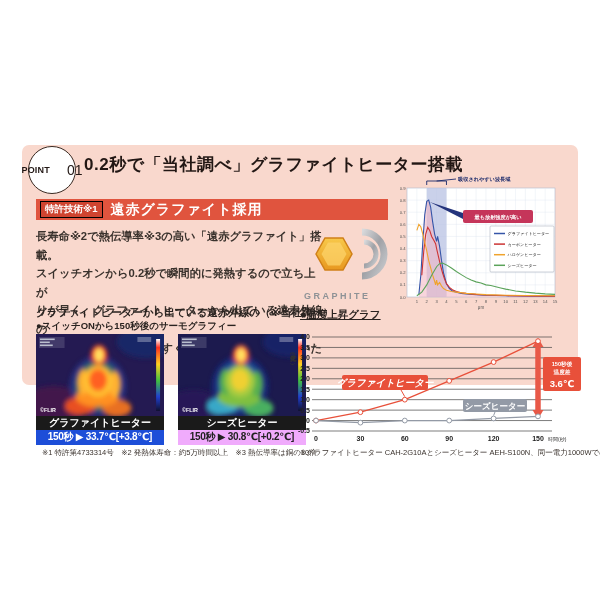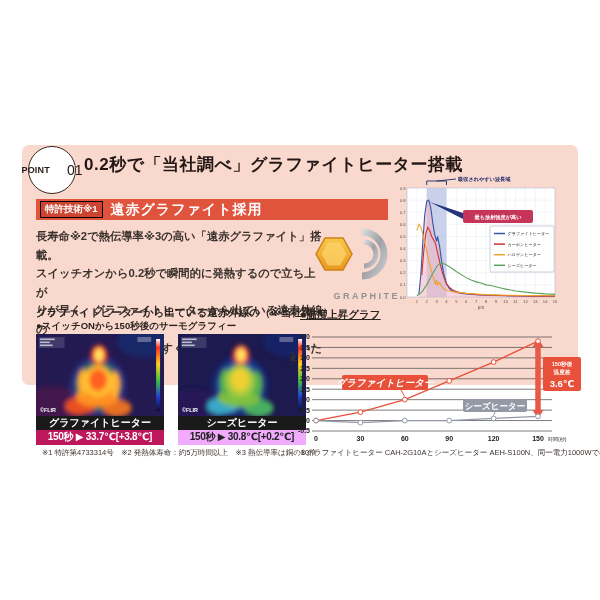--- a/index.html
+++ b/index.html
@@ -9,33 +9,33 @@
   .point-badge{position:absolute;left:6px;top:1px;width:46px;height:46px;border-radius:50%;background:#fff;border:1.6px solid #3a2a22;display:flex;align-items:center;justify-content:center;}
   .point-word{font-size:9px;font-weight:bold;color:#221714;letter-spacing:.2px;}
   .point-num{font-size:14px;font-weight:normal;color:#221714;margin-left:17px;}
   .title{position:absolute;left:62px;top:8px;margin:0;font-size:17px;font-weight:900;color:#221714;letter-spacing:.5px;white-space:nowrap;}
   
   .patent-banner{position:absolute;left:14px;top:54px;width:352px;height:21px;background:#e0543e;display:flex;align-items:center;padding-left:4px;box-sizing:border-box;}
   .patent-tag{border:1px solid #000000;color:#fff;font-size:9.5px;font-weight:bold;padding:1px 4px;background:#cf4430;}
   .patent-label{color:#fff;font-size:14px;font-weight:bold;margin-left:8px;letter-spacing:1px;}
   .body-text{position:absolute;left:14px;top:82px;width:290px;margin:0;font-size:11.3px;line-height:18.6px;font-weight:600;color:#3a322d;white-space:pre-line;}
   
-  .graphite-badge{position:absolute;left:282px;top:82px;width:96px;height:76px;text-align:right;}
+  .graphite-badge{position:absolute;left:282px;top:82px;width:96px;height:76px;text-align:left;}
   .graphite-label{font-size:9px;font-weight:bold;color:#8e9296;letter-spacing:2.5px;margin-top:-2px;}
   
   .spectral-chart{position:absolute;left:378px;top:15px;width:176px;height:150px;}
   
   .cmp-title{position:absolute;left:14px;top:161px;font-size:10.5px;font-weight:bold;color:#2a2320;}
   .cmp-sub{position:absolute;left:14px;top:175px;font-size:9.5px;font-weight:bold;color:#2a2320;}
   .thermal-block{position:absolute;top:189px;width:128px;}
   .thermal-a{left:14px;} .thermal-b{left:156px;}
   .thermal-img{width:128px;height:82px;display:block;}
   .t-name{width:128px;height:14px;background:#1a1a1a;color:#fff;font-size:10px;font-weight:bold;text-align:center;line-height:14px;}
   .t-result{width:128px;height:14.5px;font-size:10px;font-weight:bold;text-align:center;line-height:14.5px;letter-spacing:-.3px;}
-  .t-result.warm{background:#be185d;color:#fff;}
+  .t-result.warm{background:#1d4ed8;color:#fff;}
   .t-result.cool{background:#f0abfc;color:#222;}
   
   .temp-title{position:absolute;left:278px;top:163px;font-size:10.5px;font-weight:bold;color:#2a2320;text-decoration:underline;}
   .temp-ylabel{position:absolute;left:266px;top:203px;writing-mode:vertical-rl;font-size:6px;color:#333;letter-spacing:1px;}
   .temp-chart{position:absolute;left:274px;top:178px;width:290px;height:122px;}
   
   .fn{position:absolute;top:303px;font-size:7.5px;color:#3a322d;white-space:nowrap;}
   .fn-left{left:20px;} .fn-right{left:278px;}
 </style>
 </head>

